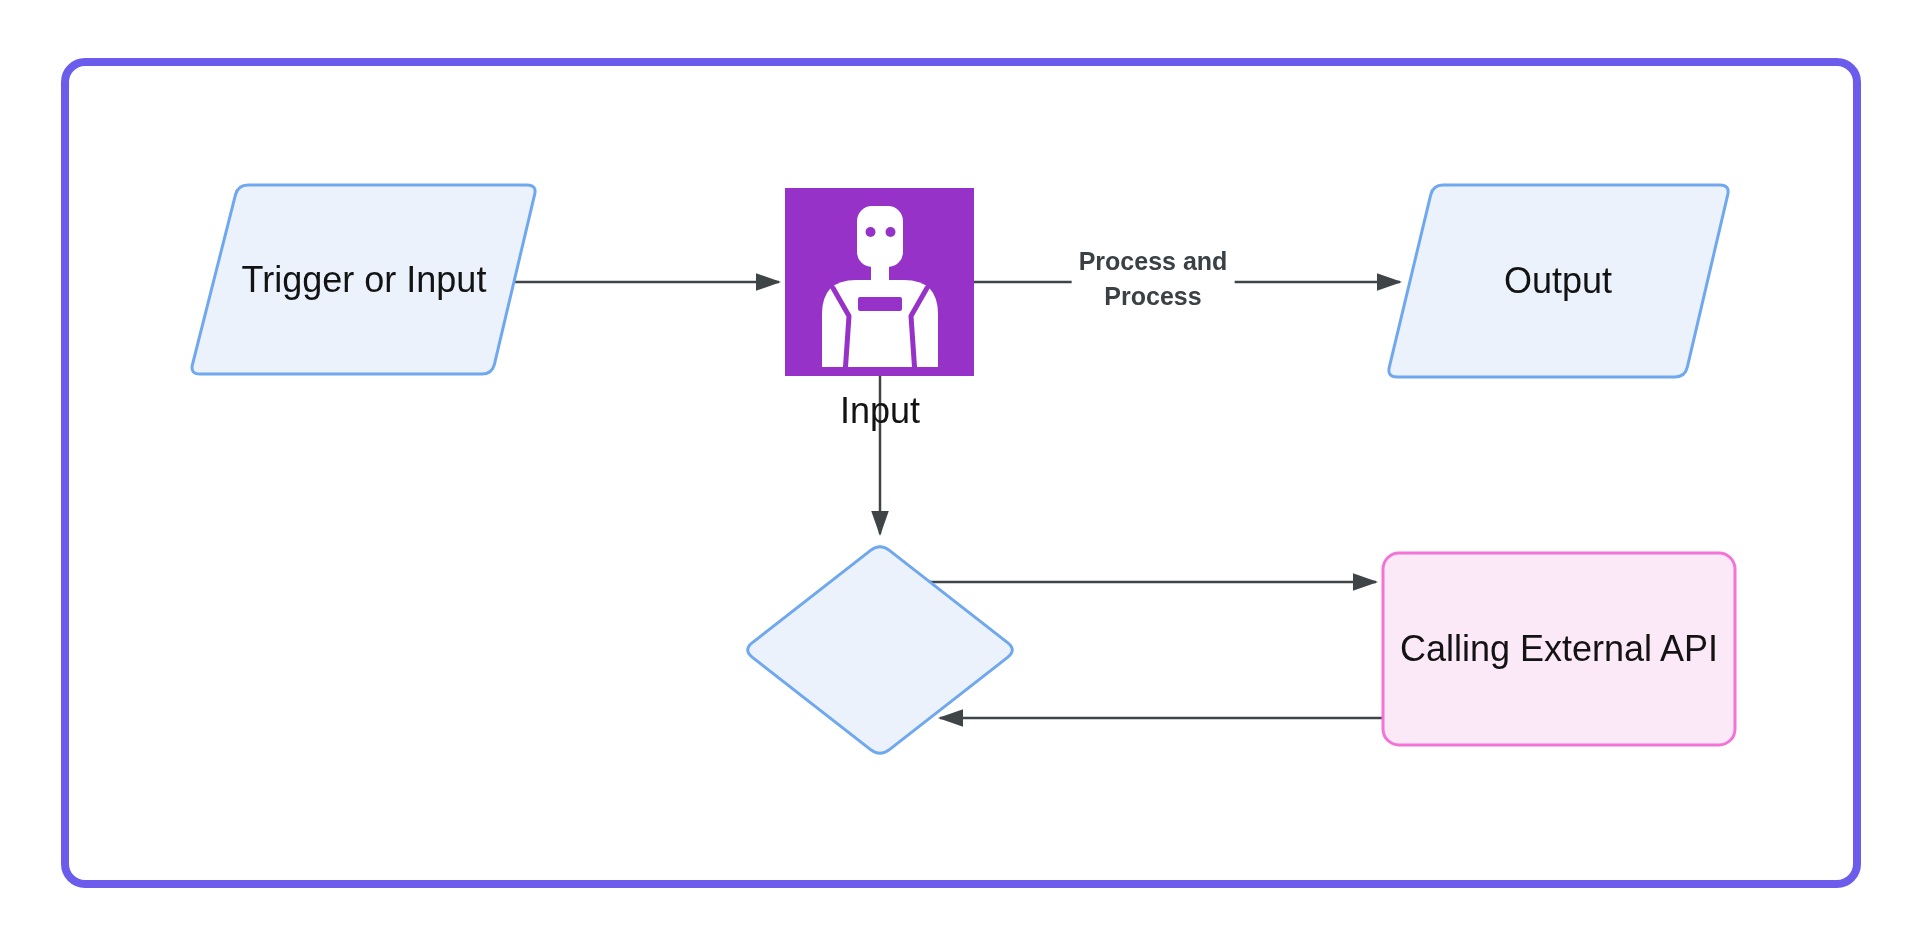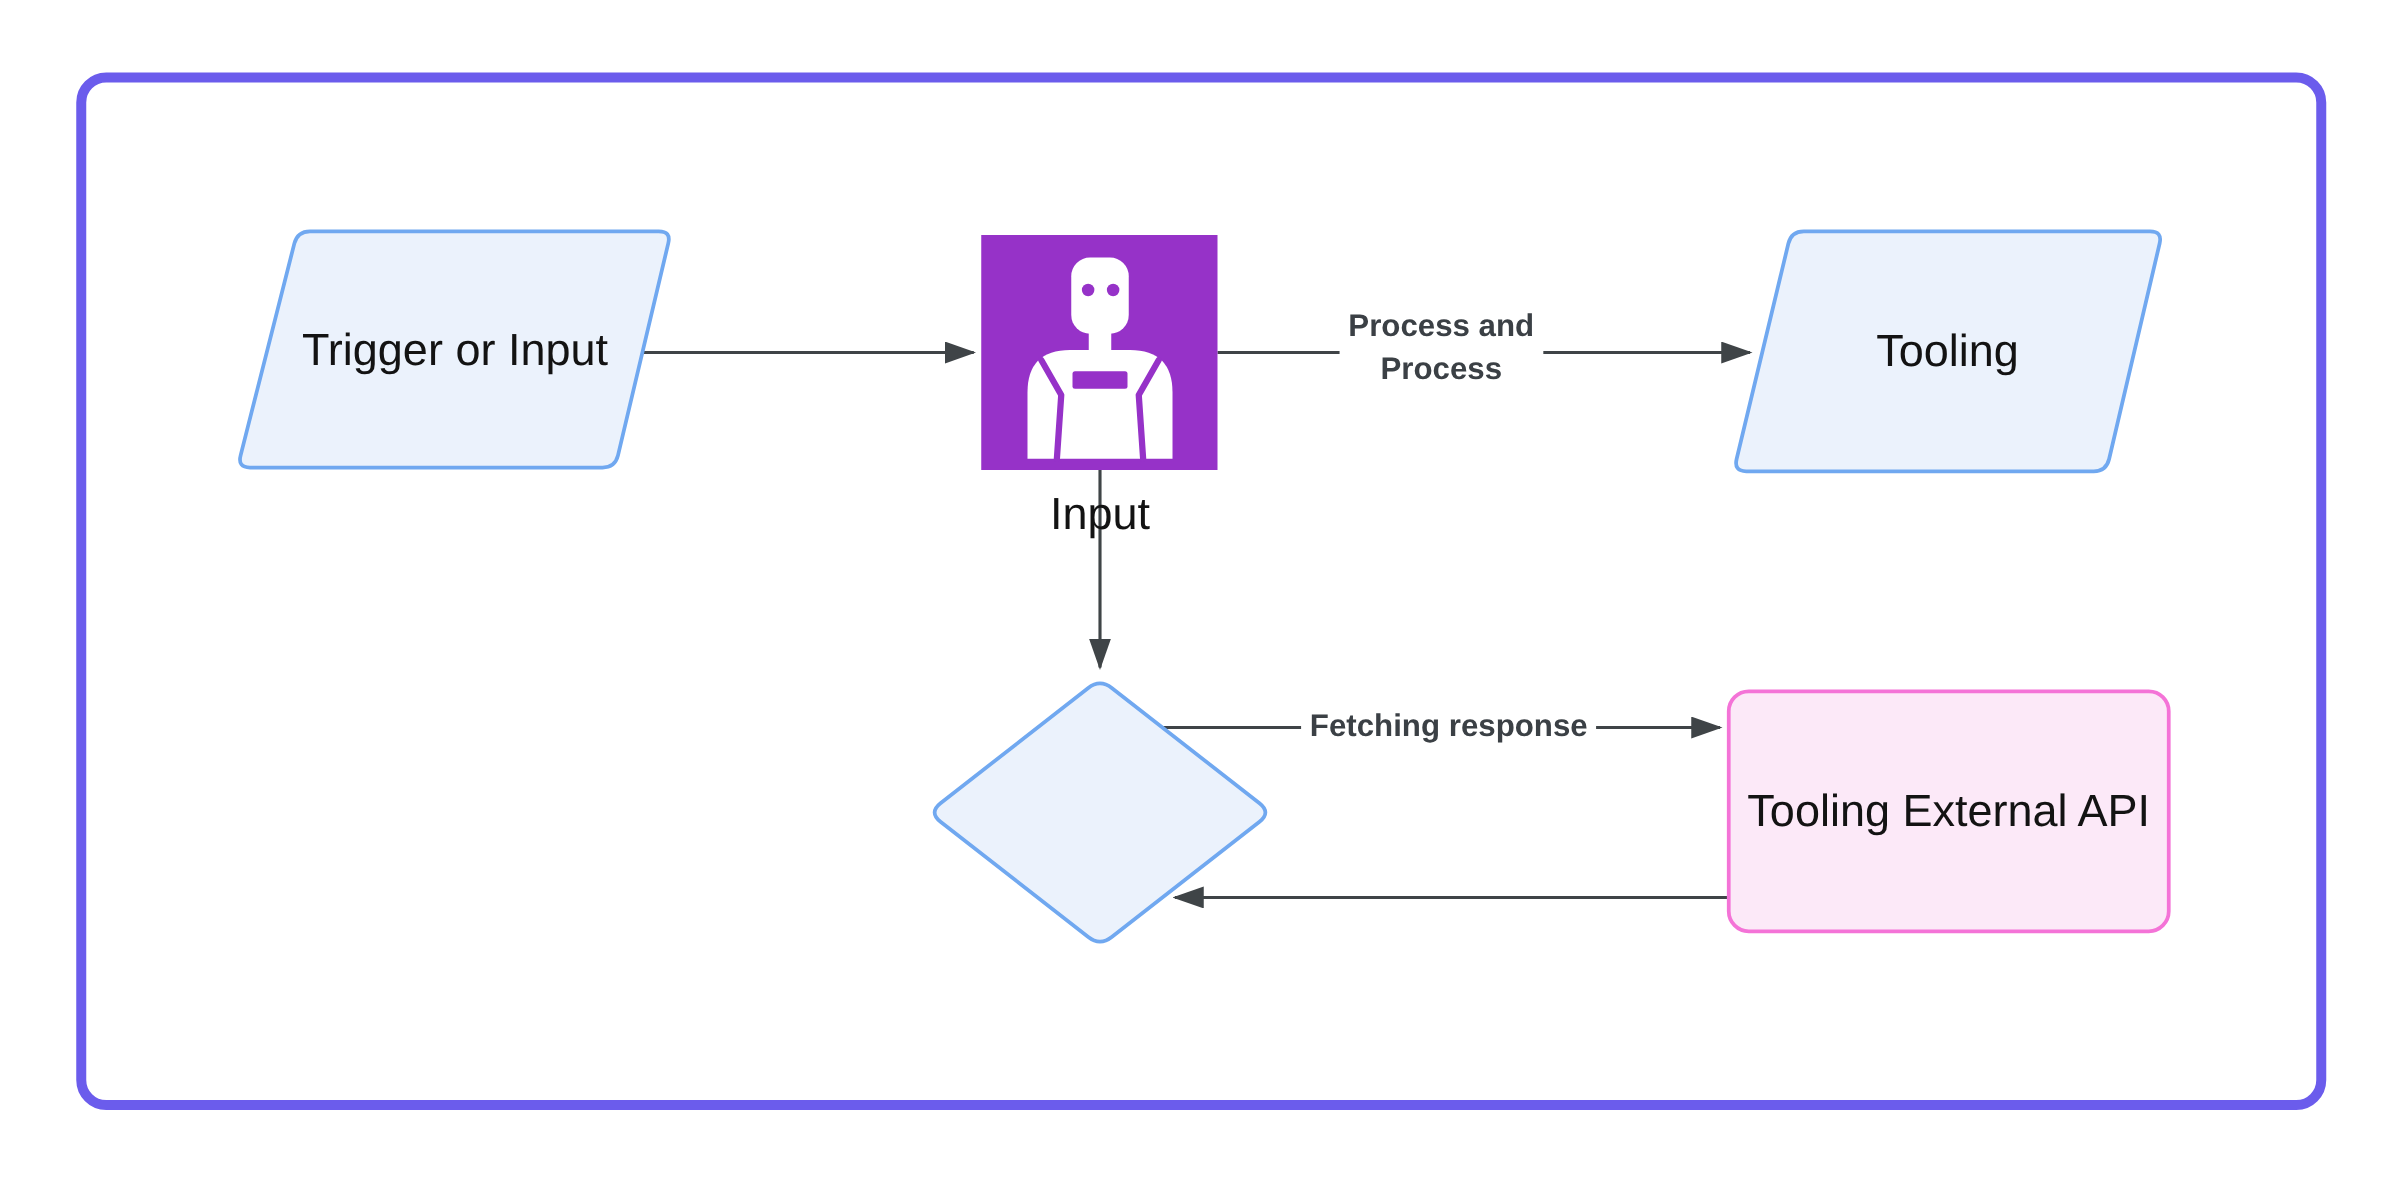--- a/index.html
+++ b/index.html
@@ -70,26 +70,25 @@
         <path d="M 845.5 367 L 849 316 L 833 288" fill="none" stroke="#9632C8" stroke-width="5" stroke-linecap="round" stroke-linejoin="round"></path>
         <path d="M 914.5 367 L 911 316 L 927 288" fill="none" stroke="#9632C8" stroke-width="5" stroke-linecap="round" stroke-linejoin="round"></path>
       </g>
     </g>
   </svg>
 
   <div class="node-label" style="left:364px; top:280px;">Trigger or Input</div>
 
   <div class="node-label" style="left:880px; top:411px;">Input</div>
 
-  <div class="node-label" style="left:1558px; top:281px;">Tooling</div>
+  <div class="node-label" style="left:1558px; top:281px;">Output</div>
 
 
-  <div class="node-label" style="left:1559px; top:649px;">Tooling External API</div>
+  <div class="node-label" style="left:1559px; top:649px;">Calling External API</div>
 
   <div class="edge-label" style="left:1153px; top:278px;">
     <div>Process and</div>
     <div>Process</div>
   </div>
 
-  <div class="edge-label" style="left:1159px; top:581px;">Fetching response</div>
 
 
 </div>
 
 </body></html>

